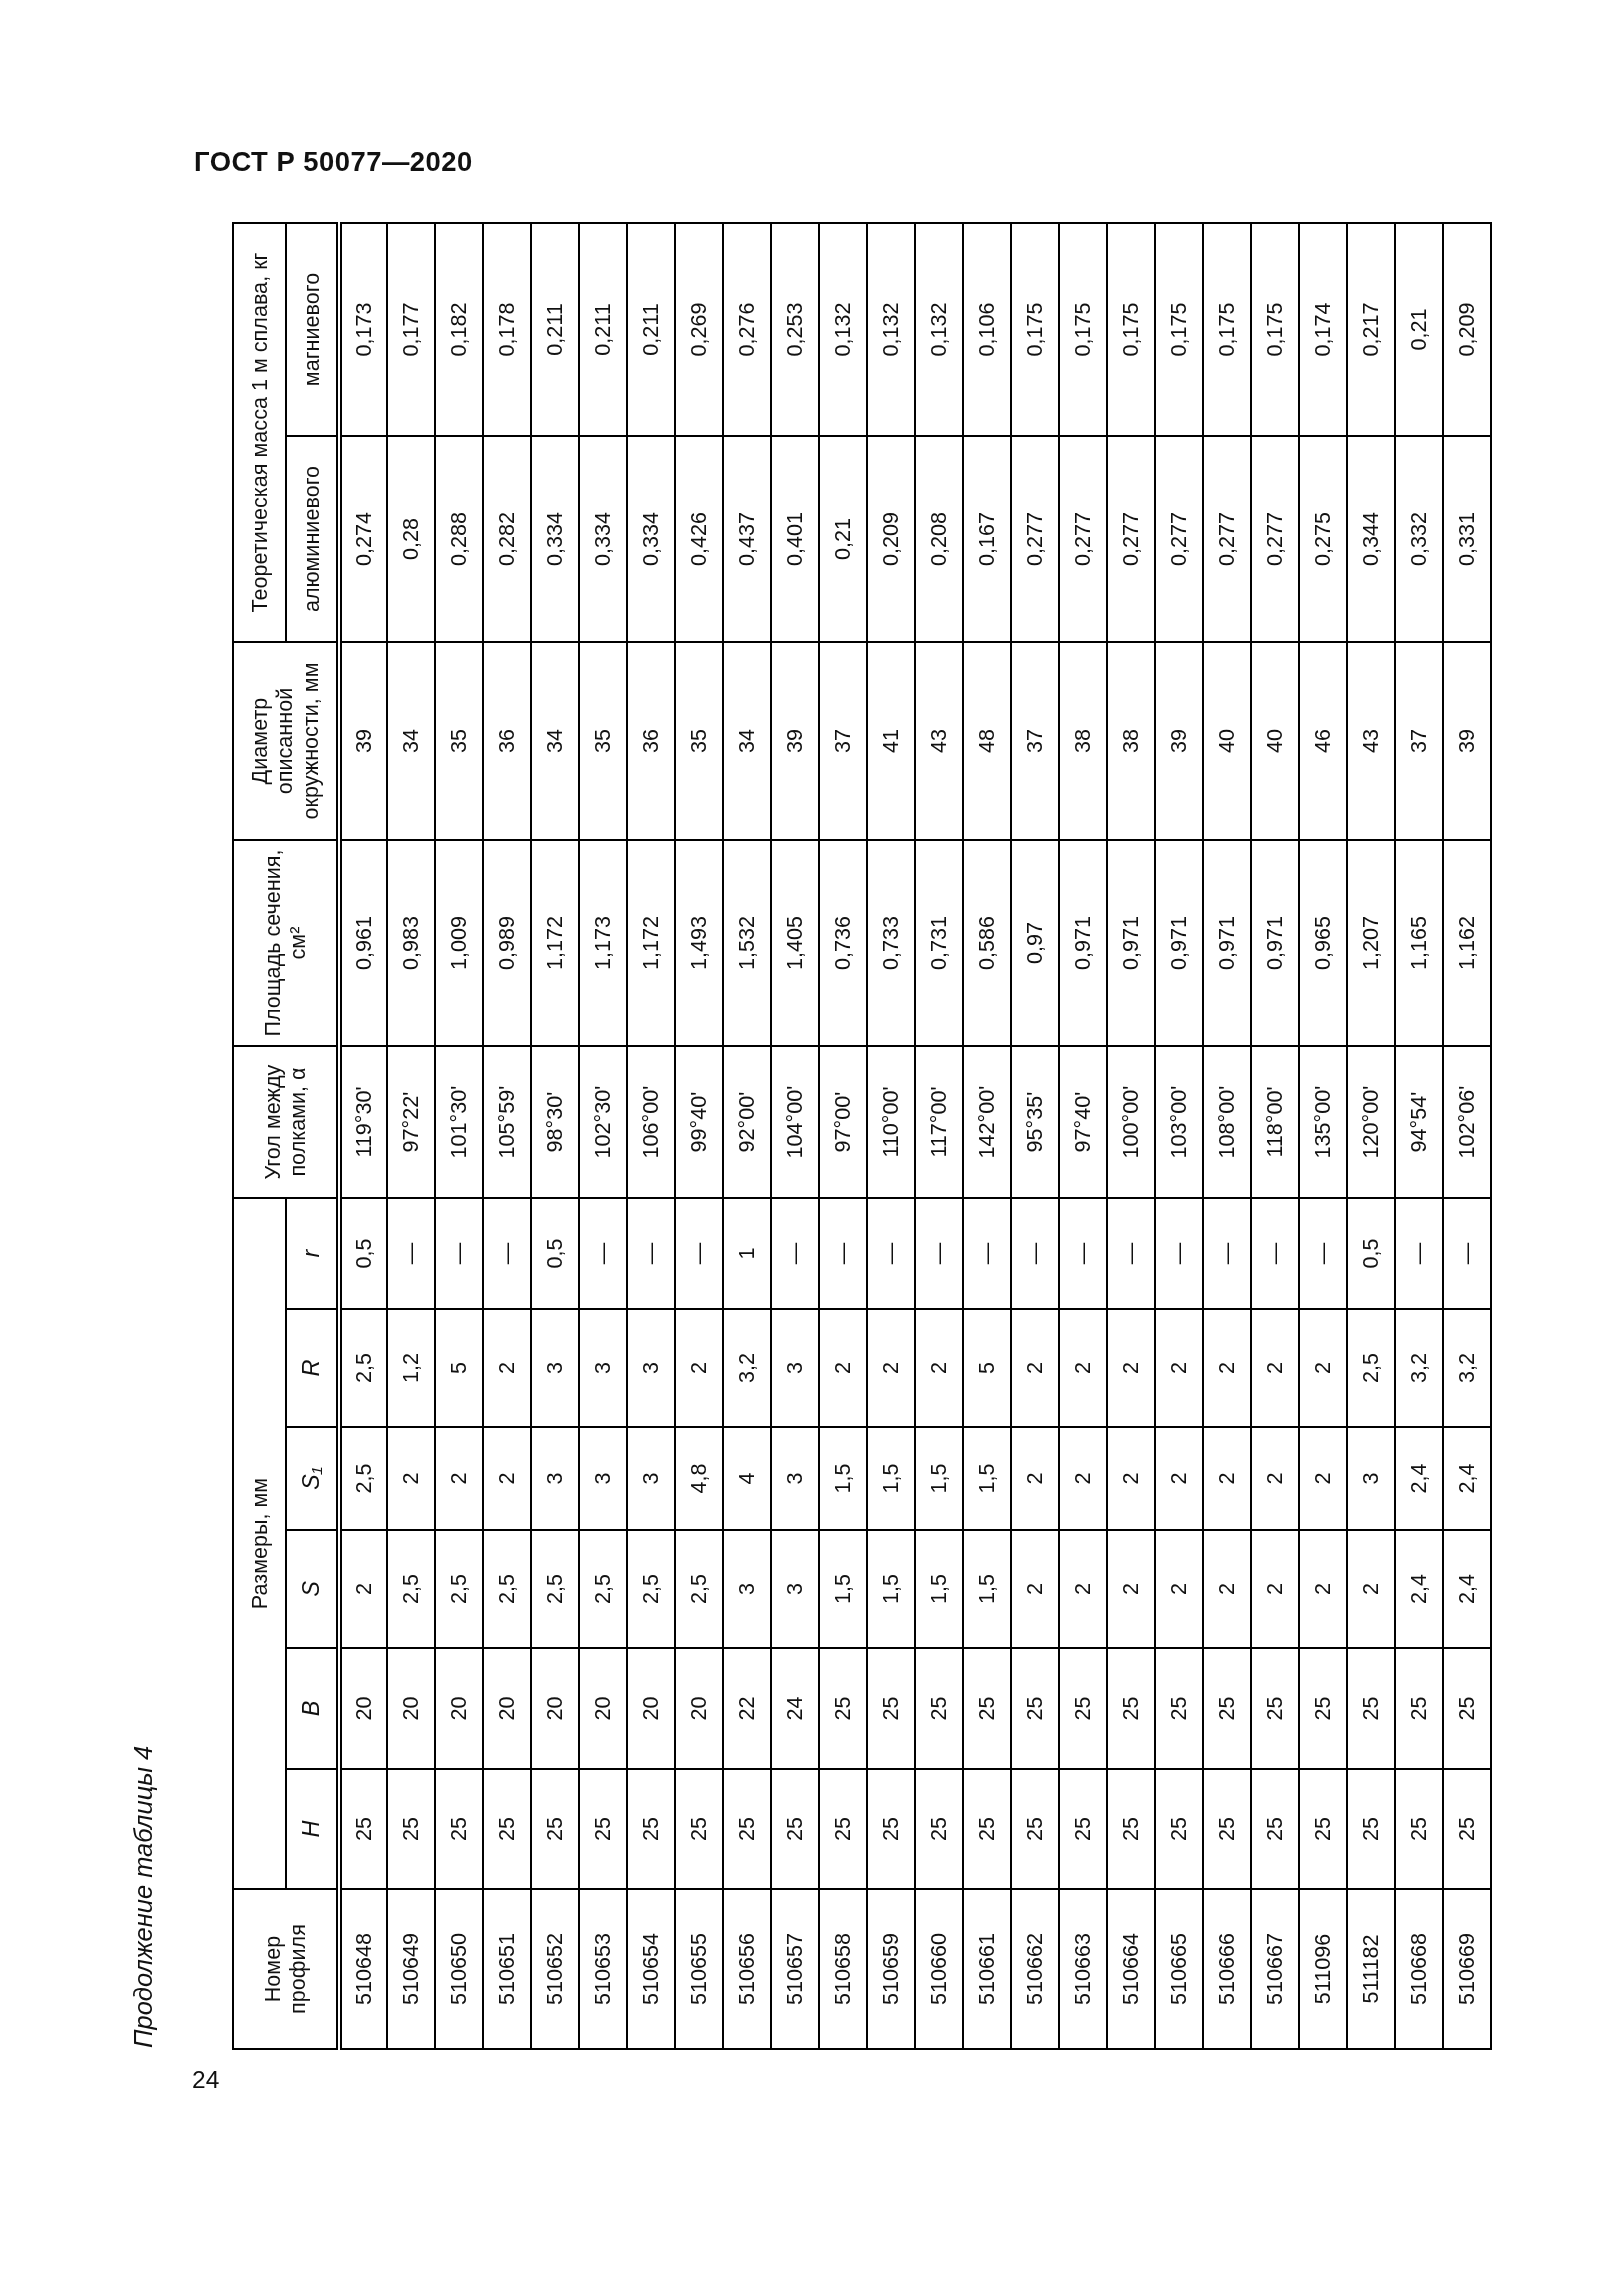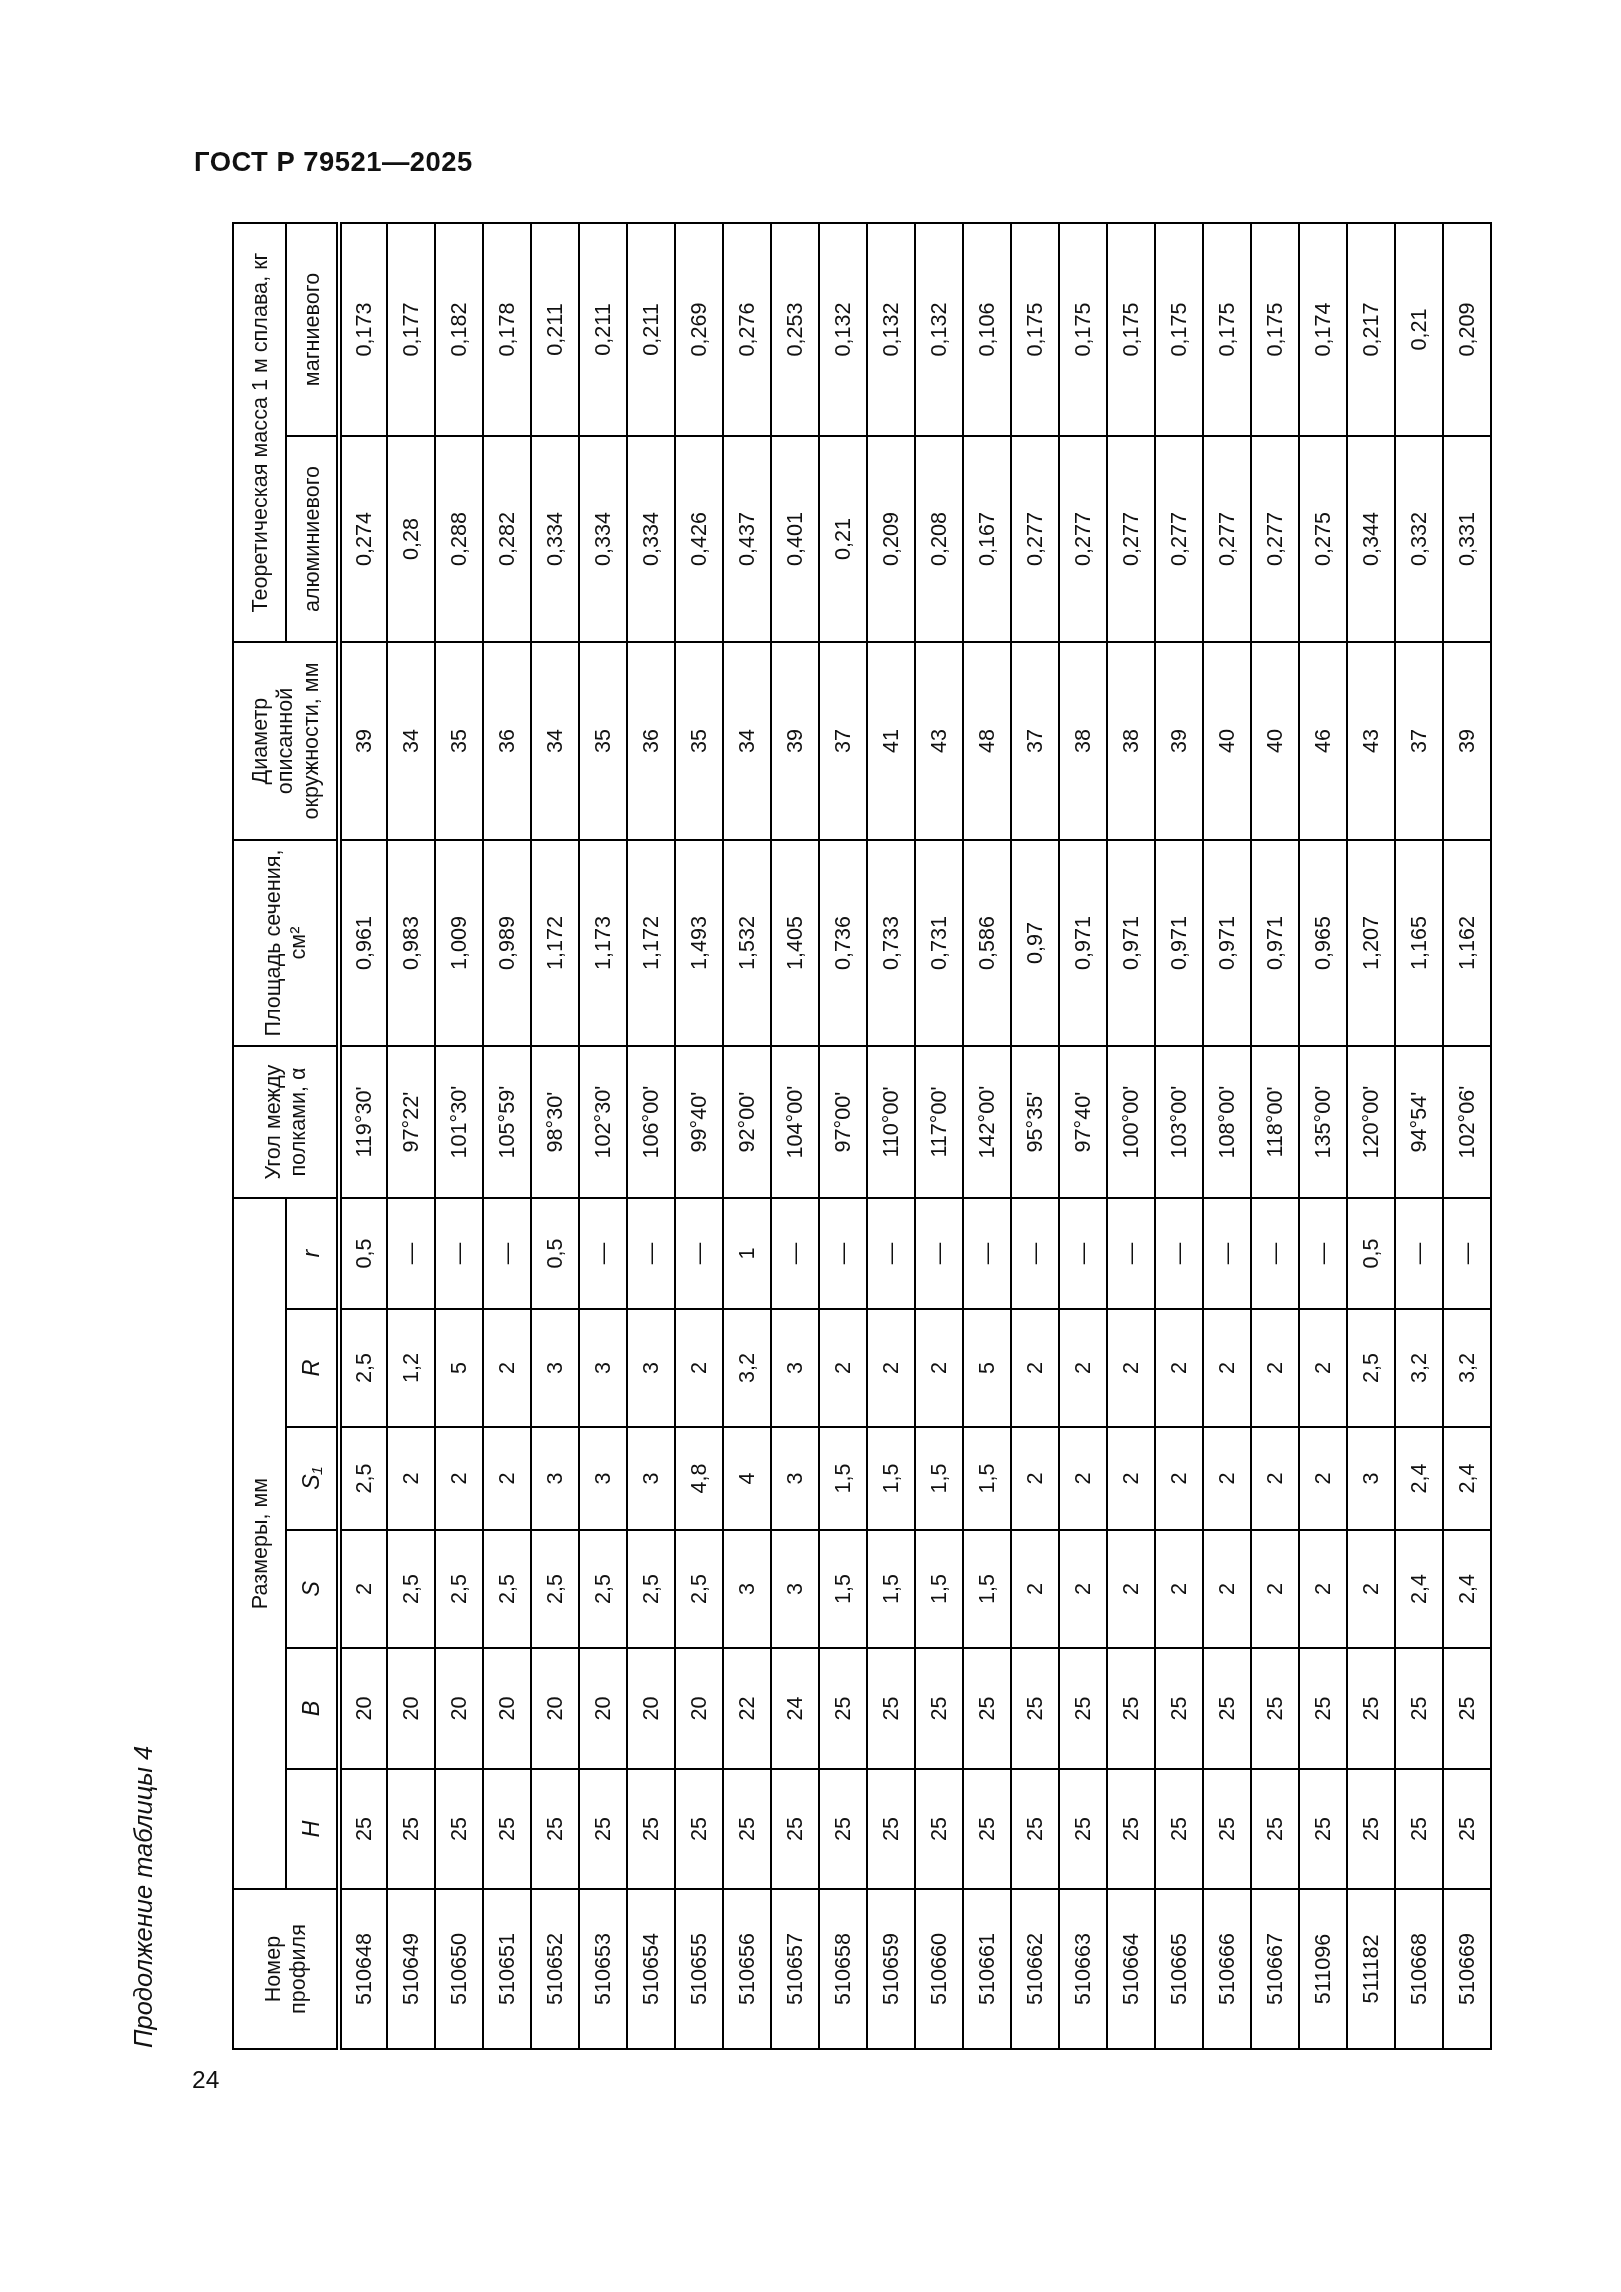--- a/index.html
+++ b/index.html
@@ -76,21 +76,21 @@
   .tbl tbody td {
     font-size: 21.6px;
     white-space: nowrap;
   }
 </style>
 </head>
 <body>
 
 <div class="page">
 
-  <div class="doc-title">ГОСТ Р 79521—2025</div>
+  <div class="doc-title">ГОСТ Р 50077—2020</div>
 
   <div class="rot">
 
     <div class="caption">Продолжение таблицы 4</div>
 
     <table class="tbl">
       <colgroup>
         <col style="width:160px">
         <col style="width:120px">
         <col style="width:121px">

